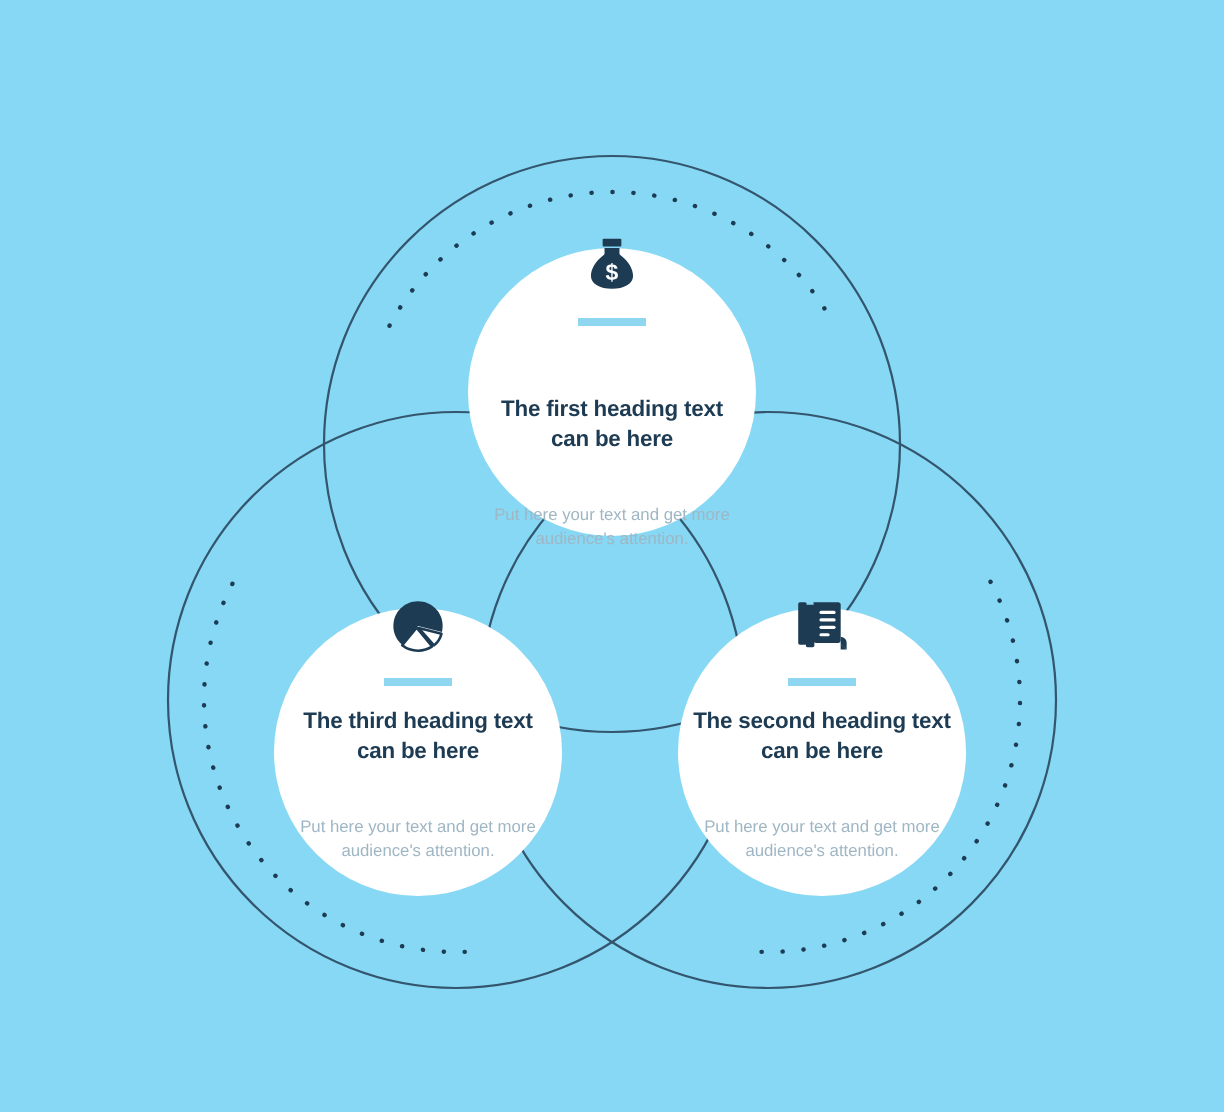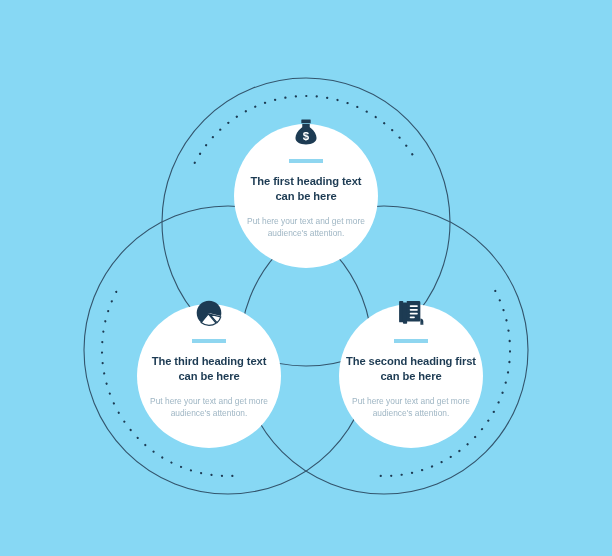--- a/index.html
+++ b/index.html
@@ -55,21 +55,21 @@
     font-weight: bold;
     line-height: 1.32;
     letter-spacing: -0.1px;
     margin: 0 0 7px 0;
     width: 132px;
   }
   .node-body {
     color: #9fb6c4;
     font-size: 8.4px;
     line-height: 1.52;
-    margin: 4px;
+    margin: 16px;
     width: 118px;
   }
   #center-hub {
     position: absolute;
     left: 238px;
     top: 238px;
     width: 136px;
     height: 136px;
     border-radius: 50%;
     background: #1d3b53;
@@ -113,21 +113,21 @@
   <div class="node-card" id="card-first">
     <svg class="node-icon" viewBox="0 0 40 40">
       <rect x="14.5" y="4" width="11" height="4.6" rx="0.6" fill="#1d3b53"></rect>
       <path d="M15.6 9.4 L24.4 9.4 L24.4 12.6 C24.4 13.4 25 13.6 25.6 14.1
                C29.8 17.4 32.4 21.8 32.4 25.9 C32.4 30.6 27.1 33.4 20 33.4
                C12.9 33.4 7.6 30.6 7.6 25.9 C7.6 21.8 10.2 17.4 14.4 14.1
                C15 13.6 15.6 13.4 15.6 12.6 Z" fill="#1d3b53"></path>
       <text x="20" y="28.3" font-family="'Liberation Sans', sans-serif" font-size="13.5" font-weight="bold" fill="#ffffff" text-anchor="middle">$</text>
     </svg>
     <div class="accent-bar" style="background: rgb(143, 214, 240);"></div>
-    <p class="node-heading" style="color: rgb(29, 59, 83);">The first heading text can be here</p>
+    <p class="node-heading" style="color: rgb(29, 59, 83); margin-top: 24px;">The first heading text can be here</p>
     <p class="node-body" style="color: rgb(159, 182, 196);">Put here your text and get more audience's attention.</p>
   </div>
 
   <div class="node-card" id="card-third">
     <svg class="node-icon" viewBox="0 0 40 40">
       <path d="M20 5.5 C11.9 5.5 5.5 12 5.5 20 C5.5 24.6 7.6 28.6 10.9 31.2
                L20 20 Z" fill="#1d3b53"></path>
       <path d="M20 5.5 C28.1 5.5 34.5 12 34.5 20 C34.5 21.2 34.3 22.4 34.1 23.5
                L20 20 Z" fill="#1d3b53"></path>
       <path d="M20.4 21.2 L33.8 24.6 C33.1 27.3 31.5 29.7 29.4 31.4
@@ -148,18 +148,18 @@
                C31 29.3 30.3 30 29.5 30 L16.5 30
                C15.7 30 15 29.3 15 28.5 Z" fill="#1d3b53"></path>
       <path d="M31 26.5 L31 30.5 L34.5 34 L34.5 30 C34.5 28 33 26.5 31 26.5 Z" fill="#1d3b53"></path>
       <path d="M31 30.2 L34.4 33.8 L31 33.8 Z" fill="#1d3b53"></path>
       <rect x="18.5" y="11" width="9.5" height="1.9" rx="0.9" fill="#ffffff"></rect>
       <rect x="18.5" y="15.4" width="9.5" height="1.9" rx="0.9" fill="#ffffff"></rect>
       <rect x="18.5" y="19.8" width="9.5" height="1.9" rx="0.9" fill="#ffffff"></rect>
       <rect x="18.5" y="24.2" width="6" height="1.9" rx="0.9" fill="#ffffff"></rect>
     </svg>
     <div class="accent-bar" style="background: rgb(143, 214, 240);"></div>
-    <p class="node-heading" style="color: rgb(29, 59, 83);">The second heading first can be here</p>
+    <p class="node-heading" style="color: rgb(29, 59, 83);">The second heading text can be here</p>
     <p class="node-body" style="color: rgb(159, 182, 196);">Put here your text and get more audience's attention.</p>
   </div>
 
 
 </div>
 
 </body></html>

